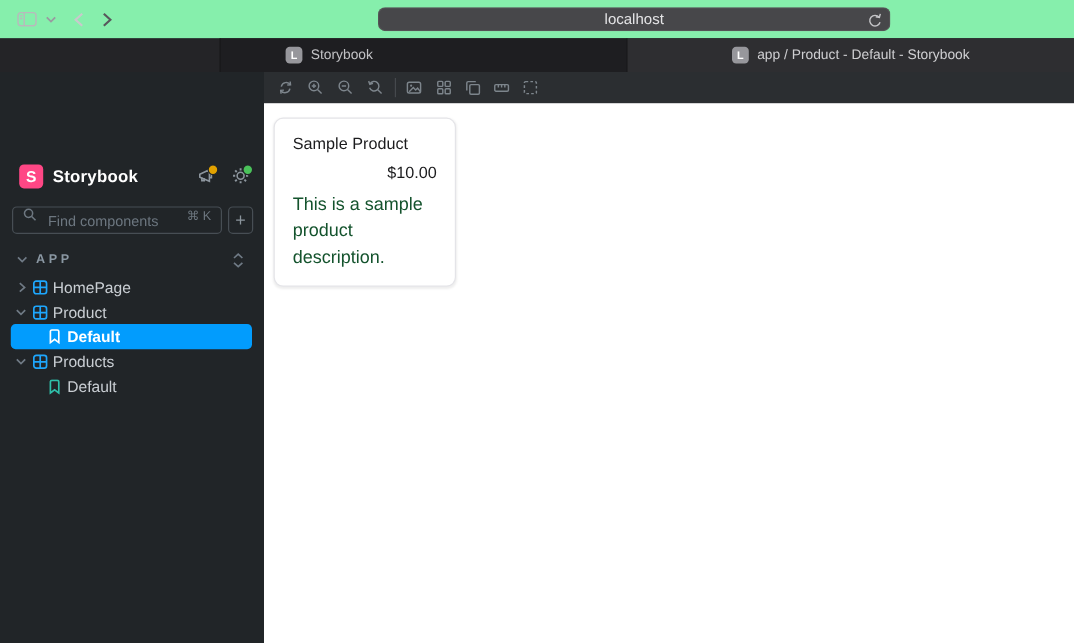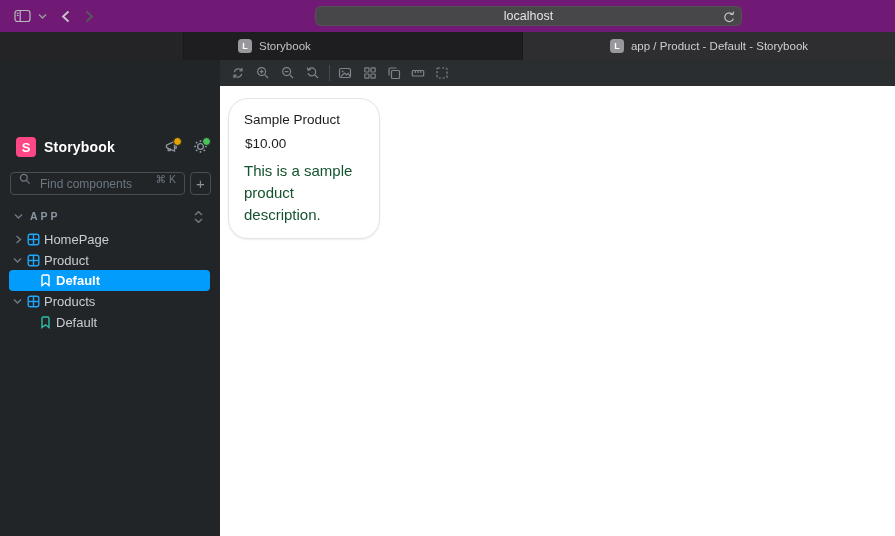--- a/index.html
+++ b/index.html
@@ -1,19 +1,19 @@
 <!DOCTYPE html>
 <html><head>
 <meta charset="utf-8">
 <style>
   html,body{margin:0;padding:0;background:#111;font-family:"Liberation Sans",sans-serif;}
   .window{position:relative;width:895px;height:536px;overflow:hidden;background:#242428;}
 
   
-  .topbar{position:absolute;left:0;top:0;width:895px;height:32px;background:#701a75;}
+  .topbar{position:absolute;left:0;top:0;width:895px;height:32px;background:#86efac;}
   .navicon{position:absolute;top:0;height:32px;display:flex;align-items:center;justify-content:center;}
   .urlbar{position:absolute;left:315px;top:6px;width:427px;height:20px;background:#47474a;
           border:1px solid rgba(255,255,255,0.07);border-radius:6px;box-sizing:border-box;
           display:flex;align-items:center;justify-content:center;}
   .urltext{font-size:12.5px;color:#e4e4e6;}
   .reload{position:absolute;right:6px;top:3px;width:14px;height:14px;}
 
   
   .tabbar{position:absolute;left:0;top:32px;width:895px;height:28px;background:#242427;}
   .tab{position:absolute;top:0;height:28px;display:flex;align-items:center;box-sizing:border-box;}
@@ -50,23 +50,23 @@
   .chev{position:absolute;top:6px;}
 
   
   .sbtoolbar{position:absolute;left:220px;top:60px;width:675px;height:26px;background:#2b2e31;}
   .tbicon{position:absolute;top:6px;width:14px;height:14px;}
   .tbsep{position:absolute;left:109px;top:5px;width:1px;height:16px;background:#45494d;}
 
   
   .canvas{position:absolute;left:220px;top:86px;width:675px;height:450px;background:#ffffff;}
   .card{position:absolute;left:8px;top:12px;width:152px;box-sizing:border-box;background:#fff;
-        border:1px solid #e4e4e8;border-radius:20px;padding:13px 15px;box-shadow:0 1px 2px rgba(0,0,0,.07);}
+        border:1px solid #e4e4e8;border-radius:8px;padding:13px 15px;box-shadow:0 1px 2px rgba(0,0,0,.07);}
   .cardtitle{font-size:13.5px;color:#1c1c1e;margin:0 0 9px 0;}
-  .cardprice{font-size:13.5px;color:#1c1c1e;margin:0 0 9px 1px;}
+  .cardprice{font-size:13.5px;color:#1c1c1e;margin:0 0 9px 1px;text-align:right;}
   .carddesc{font-size:15px;color:#14532d;margin:0;line-height:1.45;}
   svg{display:block;}
 </style>
 </head>
 <body>
 
 <div class="window">
 
   <div class="topbar">
     <span class="navicon" style="left:12px;width:20px;">

